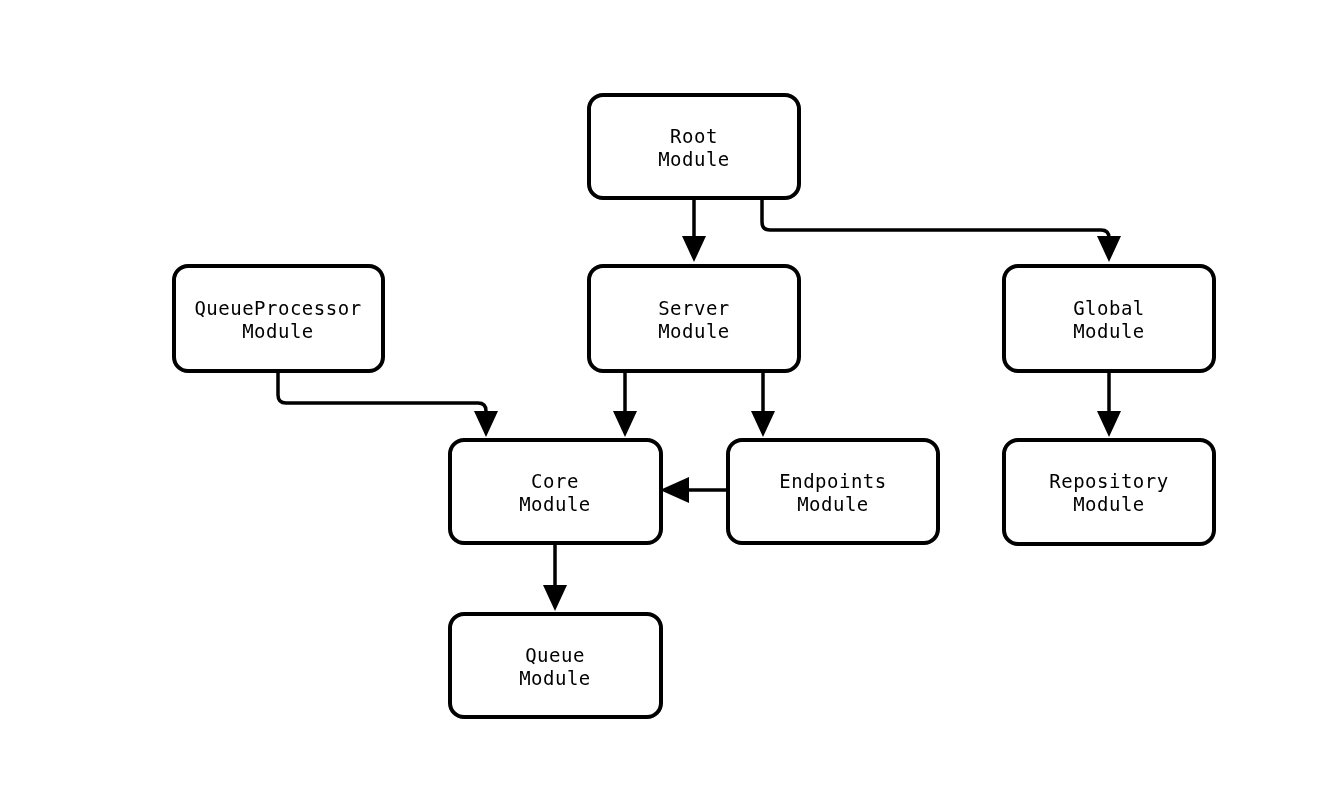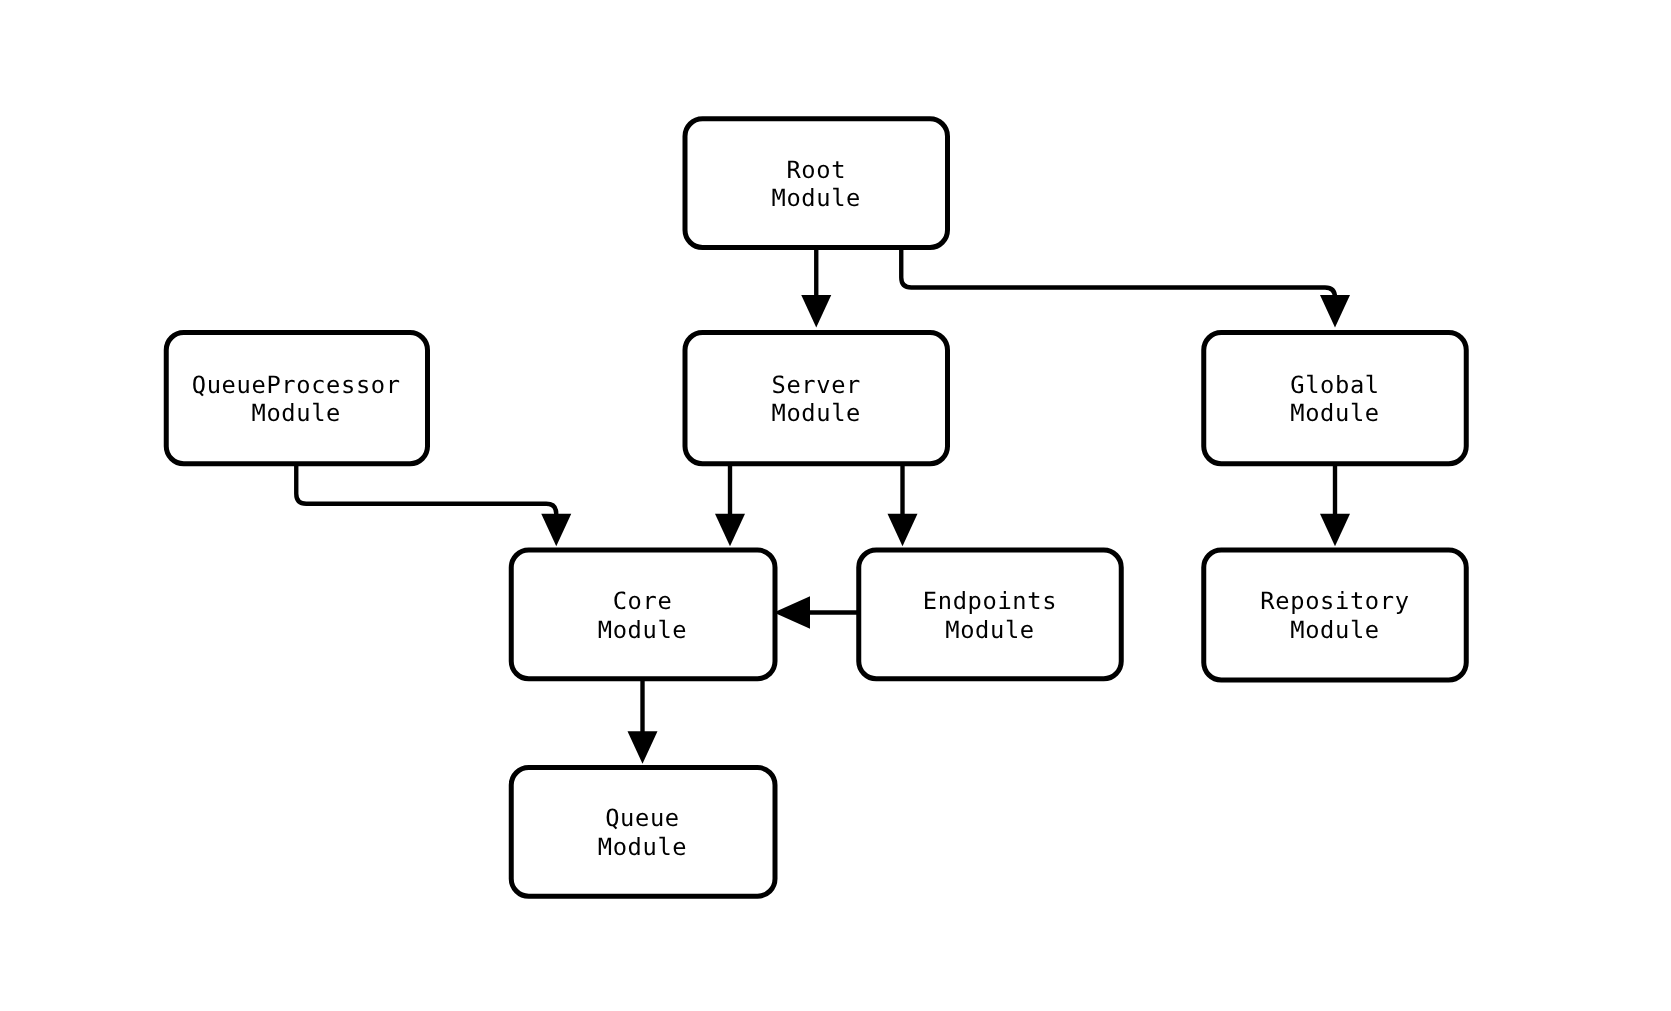--- a/index.html
+++ b/index.html
@@ -11,20 +11,21 @@
     width: 1337px;
     height: 809px;
     font-family: "DejaVu Sans Mono", "Liberation Mono", monospace;
     overflow: hidden;
   }
   #diagram-root {
     position: relative;
     width: 1131px;
     height: 809px;
     background: #ffffff;
+    padding-left: 41px;
   }
   svg.diagram-canvas {
     display: block;
     width: 1337px;
     height: 809px;
   }
   .node-box {
     fill: #ffffff;
     stroke: #000000;
     stroke-width: 4;

